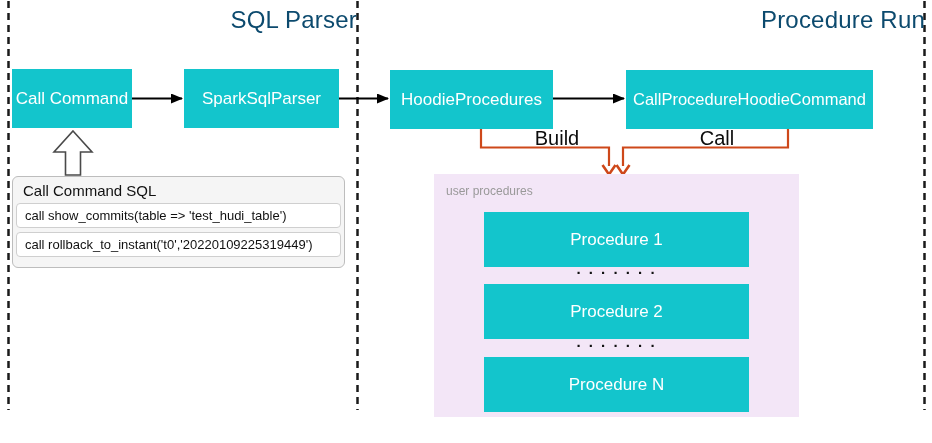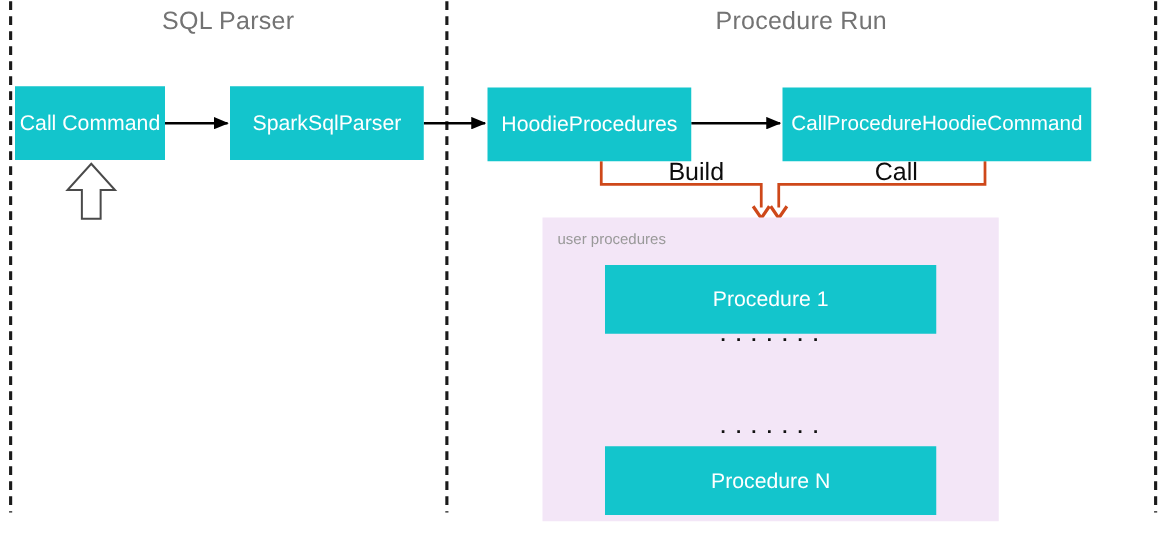--- a/index.html
+++ b/index.html
@@ -2,21 +2,21 @@
 <html><head>
 <meta charset="utf-8">
 <style>
   html,body{margin:0;padding:0;background:#ffffff;}
   .canvas{
     position:relative;width:932px;height:443px;background:#ffffff;
     font-family:"Liberation Sans","DejaVu Sans",sans-serif;overflow:hidden;
   }
   .overlay{position:absolute;left:0;top:0;width:932px;height:443px;pointer-events:none;}
   .section-title{
-    position:absolute;top:6px;font-size:20px;color:#737373;text-align:center;
+    position:absolute;top:6px;font-size:24px;color:#0c4a6e;text-align:right;
     letter-spacing:.2px;
   }
   .title-sql{left:8px;width:349px;}
   .title-proc{left:357px;width:568px;}
   .node{
     position:absolute;background:#13C5CC;color:#ffffff;font-size:17px;
     display:flex;align-items:center;justify-content:center;text-align:center;
     line-height:1.25;
   }
   .n-call{left:12px;top:69px;width:120px;height:59px;padding:0 0;box-sizing:border-box;}
@@ -90,22 +90,28 @@
   <div class="section-title title-proc">Procedure Run</div>
 
   <div class="node n-call">Call Command</div>
   <div class="node n-spark">SparkSqlParser</div>
   <div class="node n-hoodie">HoodieProcedures</div>
   <div class="node n-cphc">CallProcedureHoodieCommand</div>
 
   <div class="edge-label lbl-build">Build</div>
   <div class="edge-label lbl-call">Call</div>
 
+  <div class="sql-list">
+    <div class="sql-header">Call Command SQL</div>
+    <div class="sql-row">call show_commits(table =&gt; 'test_hudi_table')</div>
+    <div class="sql-row">call rollback_to_instant('t0','20220109225319449')</div>
+  </div>
 
   <div class="user-procs">
     <div class="user-procs-label">user procedures</div>
     <div class="proc-box proc-1">Procedure 1</div>
     <div class="dots-row dots-1">. . . . . . .</div>
+    <div class="proc-box proc-2">Procedure 2</div>
     <div class="dots-row dots-2">. . . . . . .</div>
     <div class="proc-box proc-n">Procedure N</div>
   </div>
 
 </div>
 
 </body></html>

